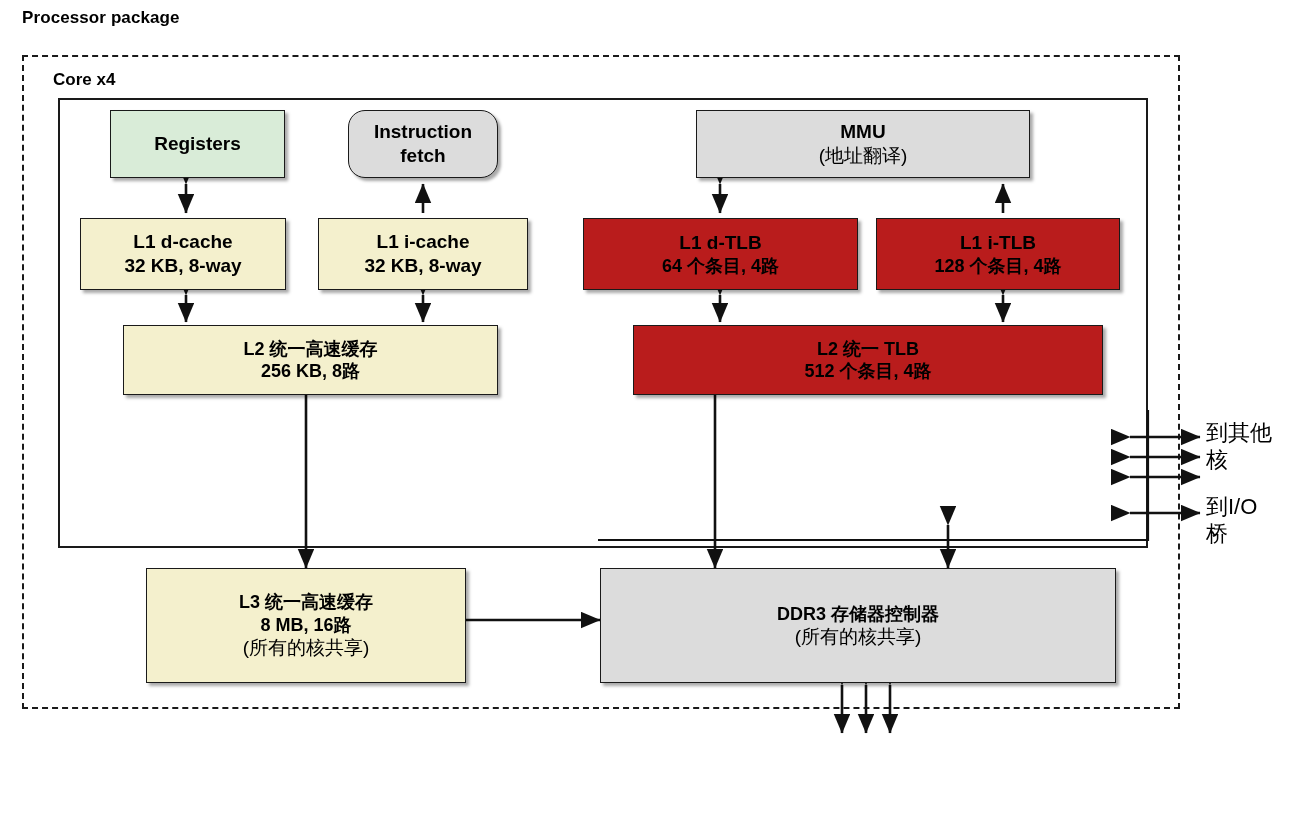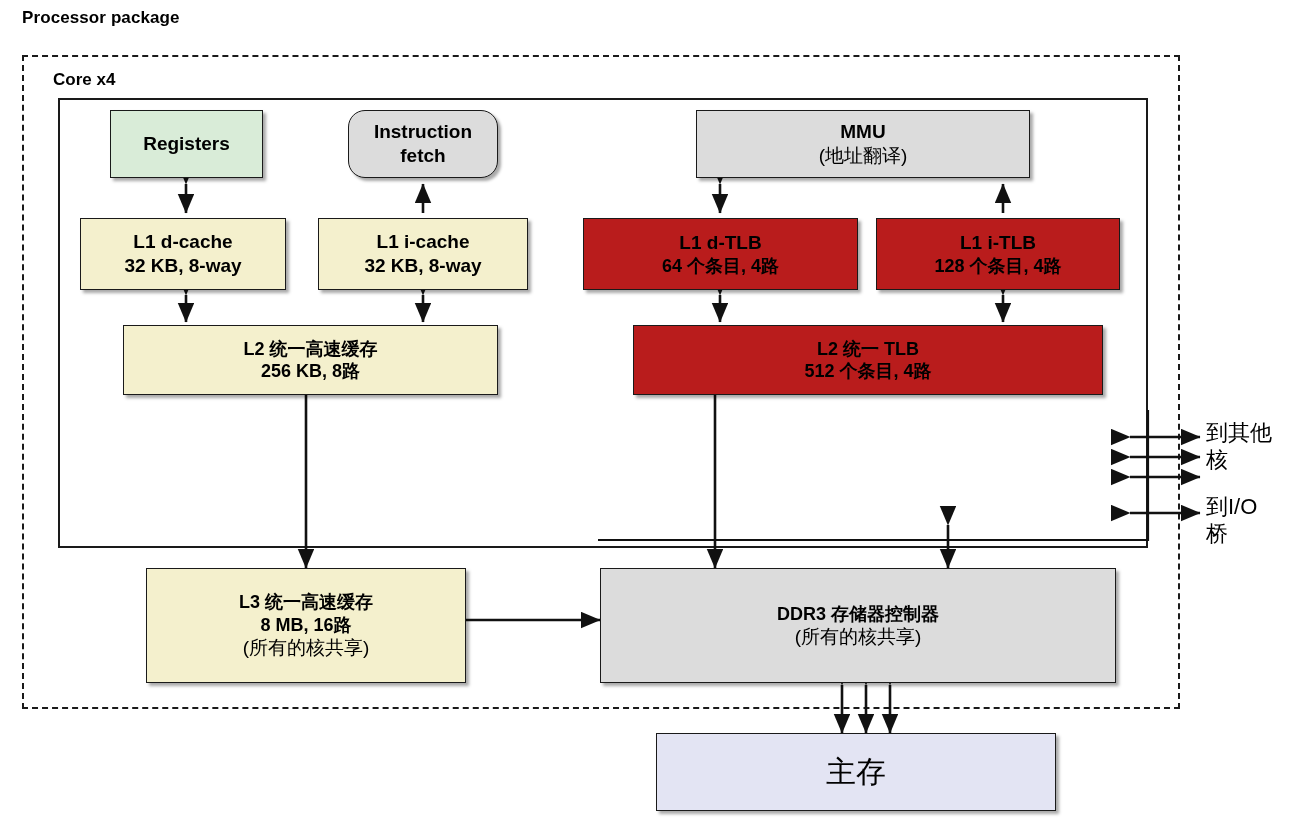--- a/index.html
+++ b/index.html
@@ -108,21 +108,21 @@
 
       <path d="M1140 410 L1140 505" stroke-width="2.2"></path>
       <path d="M1140 505 L1140 540 L590 540" stroke-width="2.2"></path>
 
       <line x1="834" y1="685" x2="834" y2="733" marker-start="url(#ah)" marker-end="url(#ah)"></line>
       <line x1="858" y1="685" x2="858" y2="733" marker-start="url(#ah)" marker-end="url(#ah)"></line>
       <line x1="882" y1="685" x2="882" y2="733" marker-start="url(#ah)" marker-end="url(#ah)"></line>
     </g>
   </svg>
 
-  <div class="node green" style="left:102px;top:110px;width:153px;height:68px;">
+  <div class="node green" style="left:102px;top:110px;width:175px;height:68px;">
     <span class="ln b1">Registers</span>
   </div>
 
   <div class="node grey" style="left:340px;top:110px;width:150px;height:68px;border-radius:17px;">
     <span class="ln b1">Instruction</span>
     <span class="ln b1">fetch</span>
   </div>
 
   <div class="node grey" style="left:688px;top:110px;width:334px;height:68px;">
     <span class="ln b1">MMU</span>
@@ -164,23 +164,20 @@
     <span class="ln cn-b">L3 统一高速缓存</span>
     <span class="ln cn-b">8 MB, 16路</span>
     <span class="ln cn">(所有的核共享)</span>
   </div>
 
   <div class="node grey" style="left:592px;top:568px;width:516px;height:115px;">
     <span class="ln cn-b">DDR3 存储器控制器</span>
     <span class="ln cn">(所有的核共享)</span>
   </div>
 
-  <div class="node blue" style="left:648px;top:733px;width:400px;height:78px;">
-    <span class="ln big-cn">主存</span>
-  </div>
 
   <div class="side-label" style="left:1198px;top:420px;">到其他
 核</div>
 
   <div class="side-label" style="left:1198px;top:494px;">到I/O
 桥</div>
 
 </div>
 
 </body></html>

